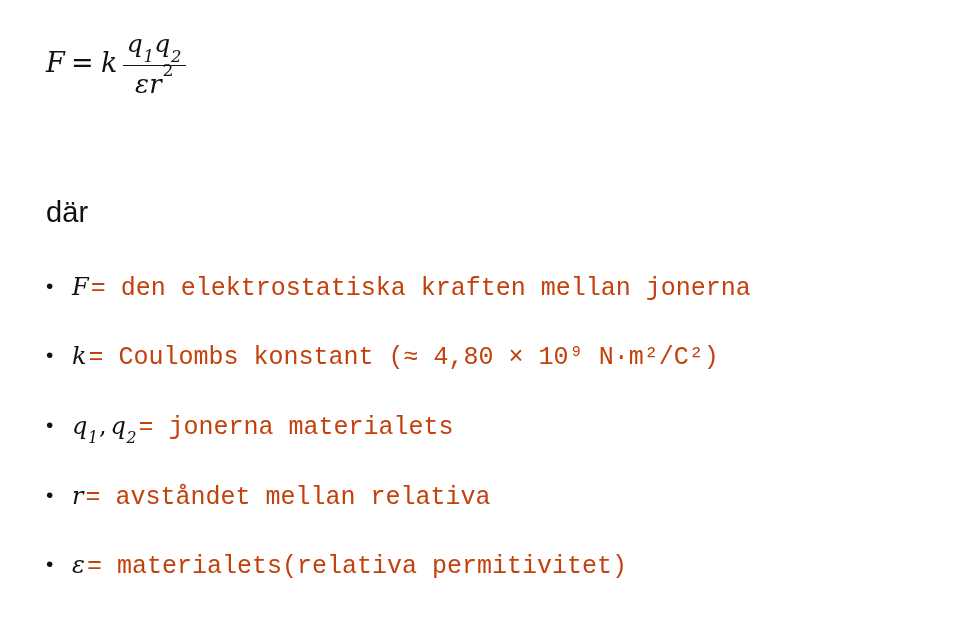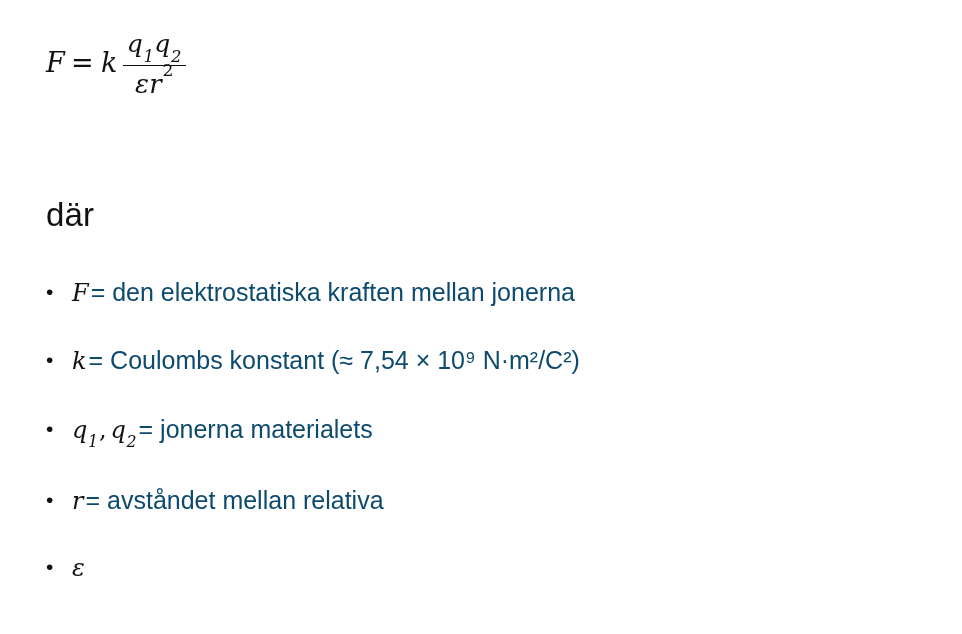--- a/index.html
+++ b/index.html
@@ -79,21 +79,21 @@
     font-size: 0.66em;
     vertical-align: super;
     position: relative;
     top: -0.42em;
     font-style: normal;
     margin-left: .5px;
   }
 
   
   .dar {
-    font-size: 33px;
+    font-size: 29px;
     font-weight: 400;
     color: #111111;
     margin-top: 76px;
     margin-bottom: 0;
     letter-spacing: .1px;
   }
 
   
   ul.defs {
     list-style: none;
@@ -123,22 +123,22 @@
     font-style: italic;
     font-size: 24px;
     color: #111111;
     margin-right: 2px;
   }
   .math .comma {
     font-style: normal;
     margin: 0 4px 0 1px;
   }
   .txt {
-    font-family: Liberation Sans, sans-serif;
-    color: #0c4a6e;
+    font-family: Liberation Mono, monospace;
+    color: #c2410c;
   }
   .bold {
     font-weight: 700;
   }
 </style>
 </head>
 <body>
 
 <div class="page">
 
@@ -161,35 +161,37 @@
 
     <li>
       <span class="bullet">•</span>
       <span class="math">F</span>
       <span class="txt">= den elektrostatiska kraften mellan jonerna</span>
     </li>
 
     <li>
       <span class="bullet">•</span>
       <span class="math">k</span>
-      <span class="txt">= Coulombs konstant (≈ 7,54 × 10⁹ N·m²/C²)</span>
+      <span class="txt">= Coulombs konstant (≈ 4,80 × 10⁹ N·m²/C²)</span>
     </li>
 
     <li>
       <span class="bullet">•</span>
       <span class="math">q<span class="sub">1</span><span class="comma">,</span>q<span class="sub">2</span></span>
       <span class="txt">= jonerna materialets</span>
     </li>
 
     <li>
       <span class="bullet">•</span>
       <span class="math">r</span>
       <span class="txt">= avståndet mellan relativa</span>
     </li>
 
     <li>
       <span class="bullet">•</span>
       <span class="math">ε</span>
+      <span class="txt">= materialets </span>
+      <span class="txt"> (relativa permitivitet)</span>
     </li>
 
   </ul>
 
 </div>
 
 </body></html>

